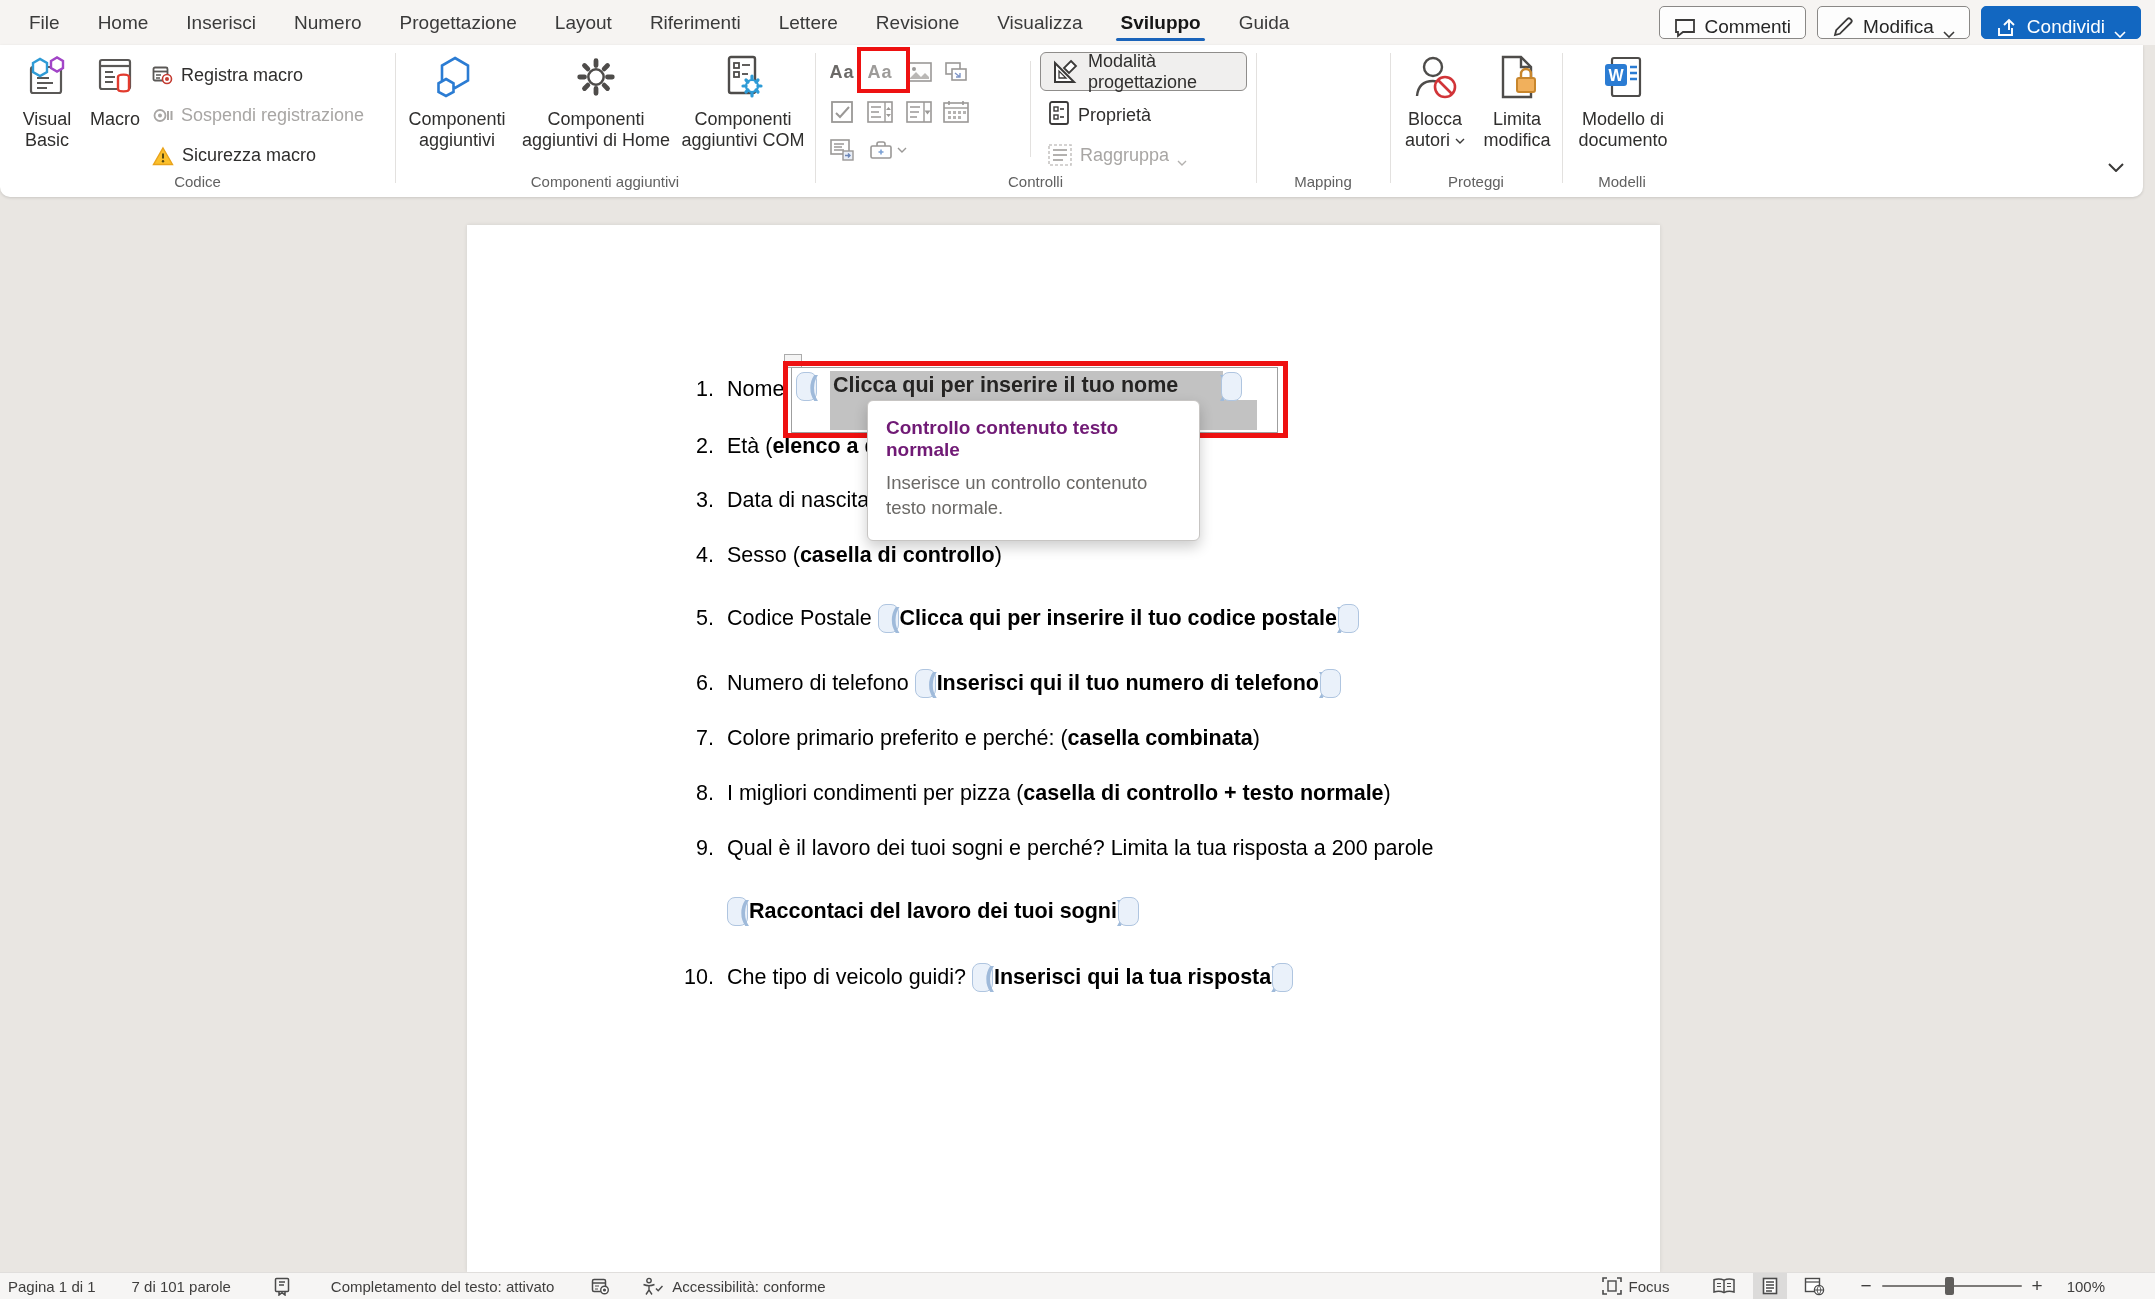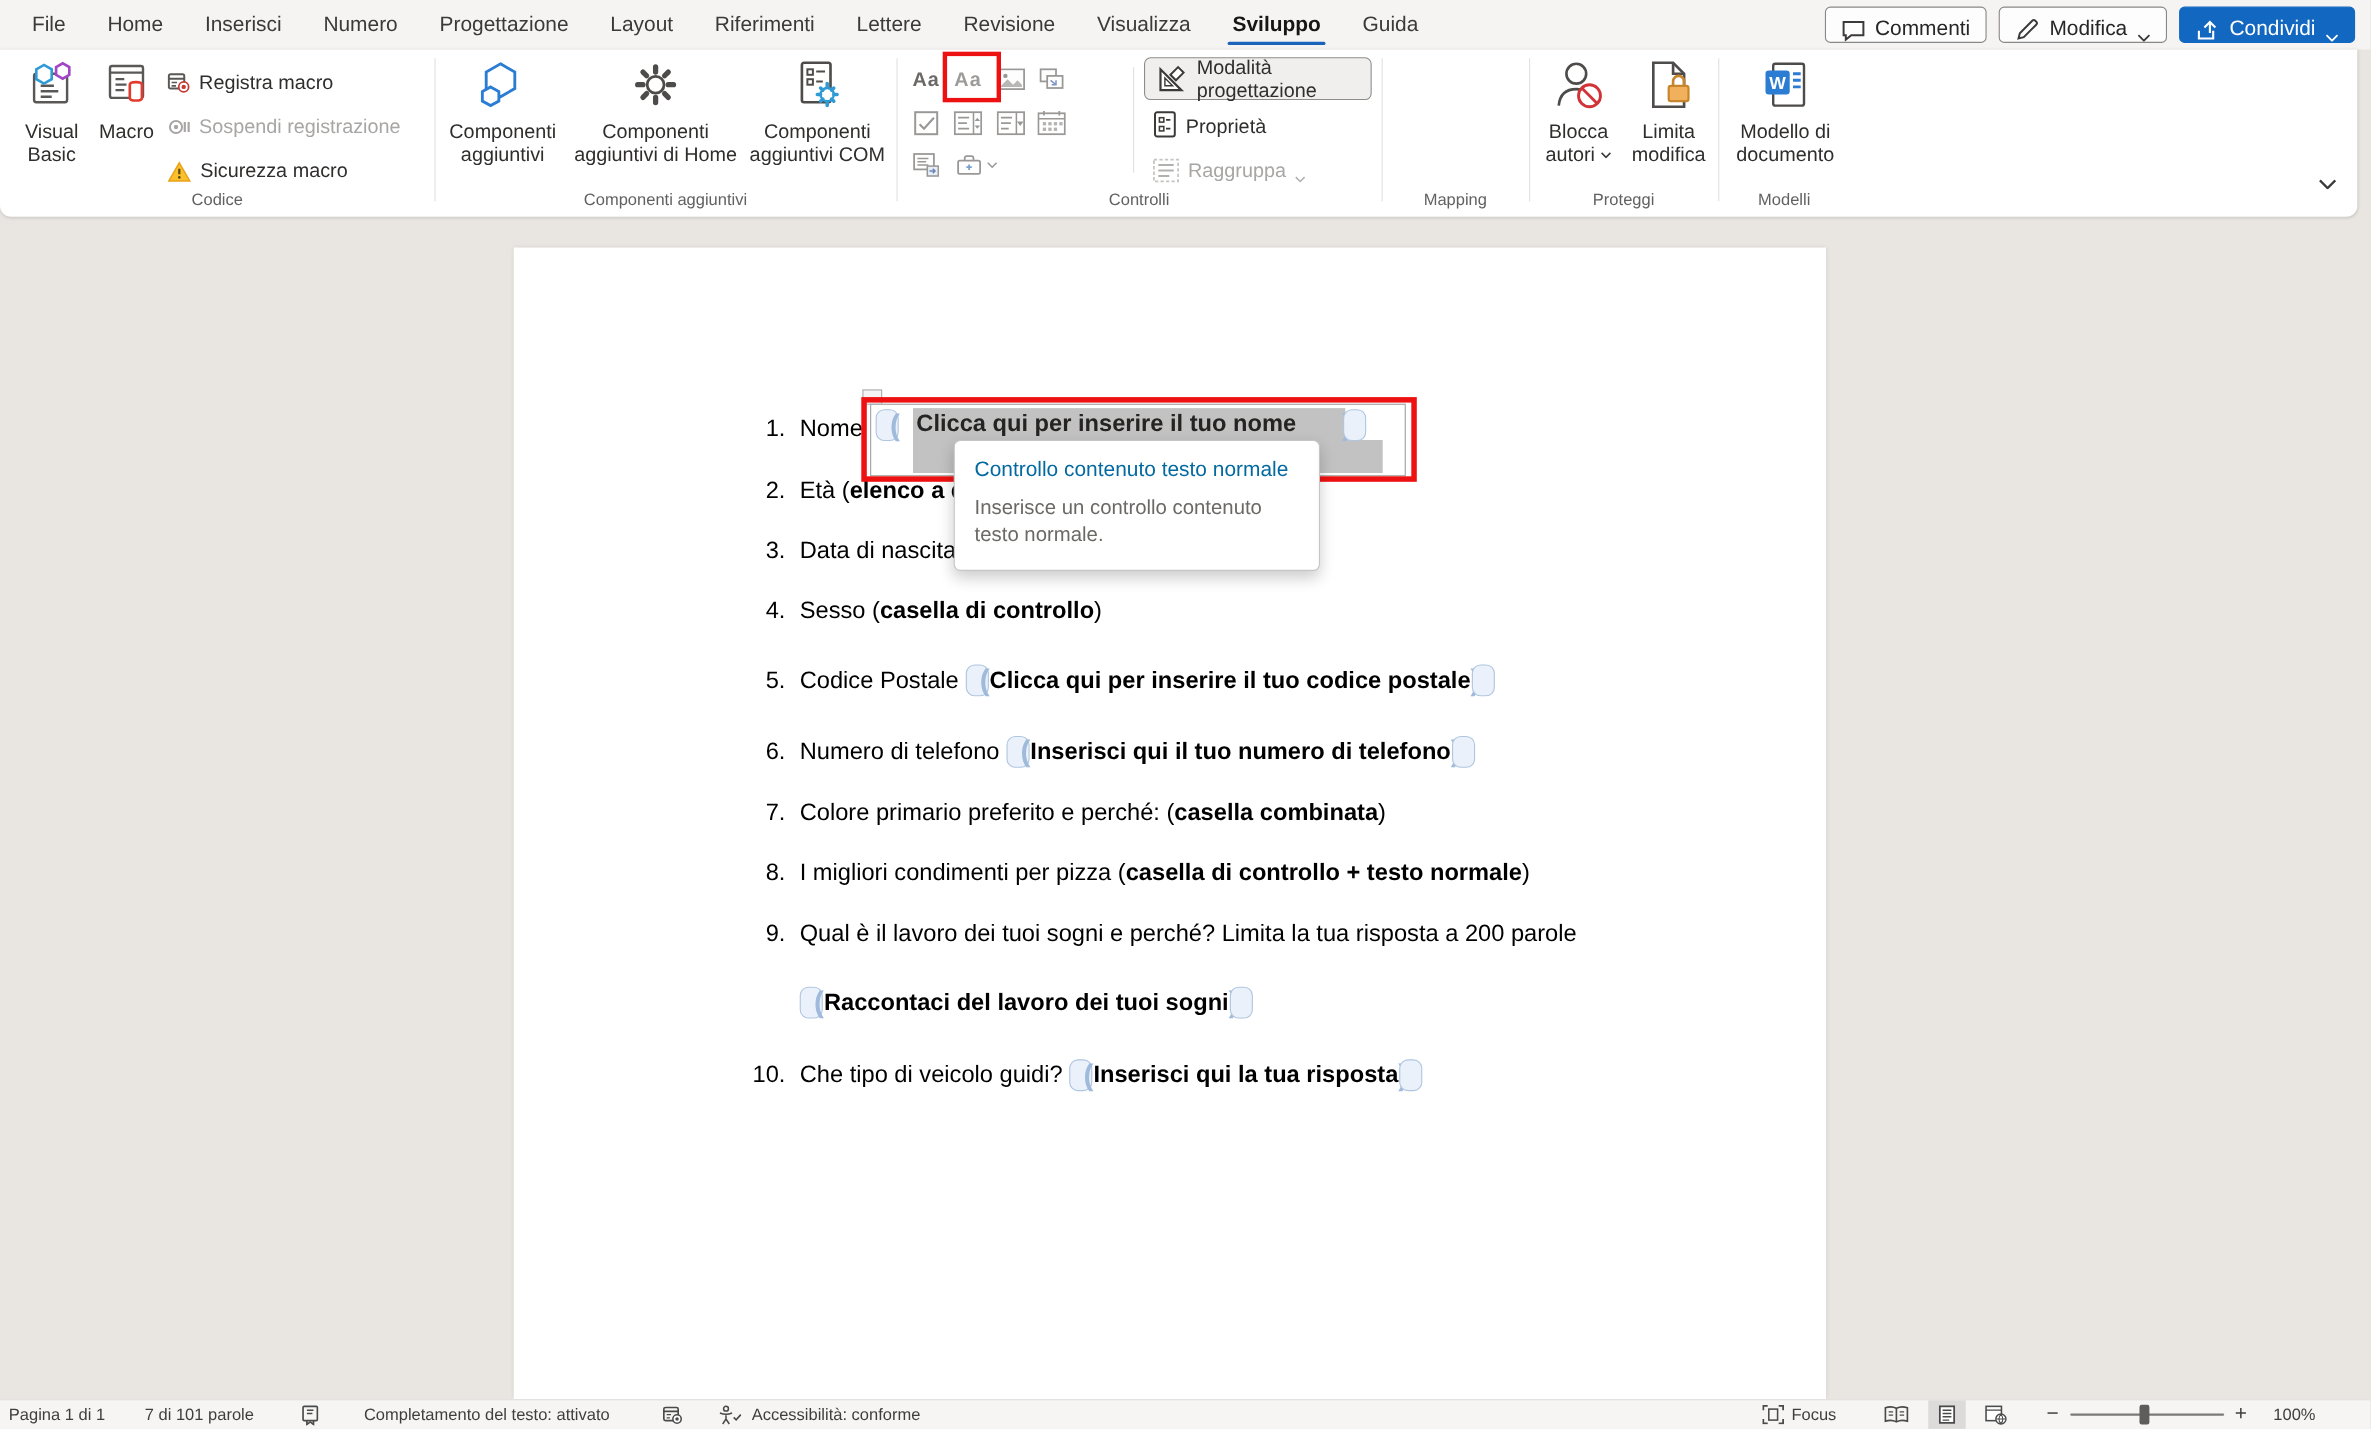--- a/index.html
+++ b/index.html
@@ -25,21 +25,21 @@
 .smallbtn{position:absolute;display:flex;align-items:flex-end;gap:8px;font-size:18px;color:#2f2e2d;height:27px;white-space:nowrap;cursor:default}
 .smallbtn.disabled{color:#a8a6a4}
 .cellbtn{position:absolute;width:32px;height:30px;display:flex;align-items:center;justify-content:center;cursor:default}
 .aa{font-size:18px;font-weight:600;color:#6b6967;letter-spacing:1px}
 .aa.dim{color:#9d9b99}
 .designbtn{position:absolute;left:1040px;top:7px;width:207px;height:39px;background:#f0efee;border:1px solid #8f8d8b;border-radius:6px;display:flex;align-items:center;gap:9px;padding:0 10px;font-size:18px;color:#2f2e2d}
 .redbox-ribbon{position:absolute;left:857px;top:2px;width:53px;height:46px;border:4px solid #ee1111;z-index:5}
 .collapse{position:absolute;left:2108px;top:118px;color:#3b3a39}
 
 .tooltip{position:absolute;left:867px;top:203px;width:333px;background:#fff;border:1px solid #c7c5c3;border-radius:6px;box-shadow:0 6px 14px rgba(0,0,0,.20);padding:16px 18px 19px;z-index:9}
-.tooltip .tt-title{font-size:19px;font-weight:400;color:#0369a1}
+.tooltip .tt-title{font-size:19px;font-weight:700;color:#701a75}
 .tooltip .tt-body{margin-top:10px;font-size:18.5px;line-height:1.34;color:#6b6966}
 
 .docarea{position:absolute;left:0;top:197px;width:2155px;height:1075px}
 .page{position:absolute;left:467px;top:28px;width:1193px;height:1047px;background:#fff;box-shadow:0 0 4px rgba(0,0,0,.10)}
 .doc-line{position:absolute;left:0;right:0;height:30px;font-size:21.5px;line-height:30px;color:#000;white-space:nowrap}
 .doc-line .num{position:absolute;left:0;width:247px;text-align:right}
 .doc-line .txt{position:absolute;left:260px}
 .doc-line b{font-weight:700}
 
 .cc{display:inline-flex;align-items:center;vertical-align:top;height:30px}
@@ -527,21 +527,21 @@
   <div class="sb-left">
     <span class="sb-item" style="margin-right:36px">Pagina 1 di 1</span>
     <span class="sb-item" style="margin-right:42px">7 di 101 parole</span>
     <span class="sb-item" style="margin-right:40px">
         <svg width="18" height="19" viewBox="0 0 18 19">
           <rect x="2.5" y="1.5" width="13" height="13" rx="1" fill="none" stroke="#4a4a4a" stroke-width="1.5"></rect>
           <path d="M6 5h6M6 8h5" stroke="#4a4a4a" stroke-width="1.3"></path>
           <path d="M6 14v4l3-2.3 3 2.3v-4" fill="none" stroke="#4a4a4a" stroke-width="1.5"></path>
         </svg>
       </span>
-    <span class="sb-item" style="margin-right:48px">Completamento del testo: attivato</span>
+    <span class="sb-item" style="margin-right:37px">Completamento del testo: attivato</span>
     <span class="sb-item" style="margin-right:32px">
         <svg width="19" height="19" viewBox="0 0 19 19">
           <rect x="1.5" y="2.5" width="13" height="12" rx="1.5" fill="none" stroke="#4a4a4a" stroke-width="1.5"></rect>
           <path d="M1.5 6h13" stroke="#4a4a4a" stroke-width="1.5"></path>
           <path d="M4 9h4M4 12h3" stroke="#4a4a4a" stroke-width="1.2"></path>
           <circle cx="13.5" cy="13" r="3.8" fill="#fff" stroke="#4a4a4a" stroke-width="1.4"></circle>
           <circle cx="13.5" cy="13" r="1.6" fill="#4a4a4a"></circle>
         </svg>
       </span>
     <span class="sb-item" style="margin-right:9px">

